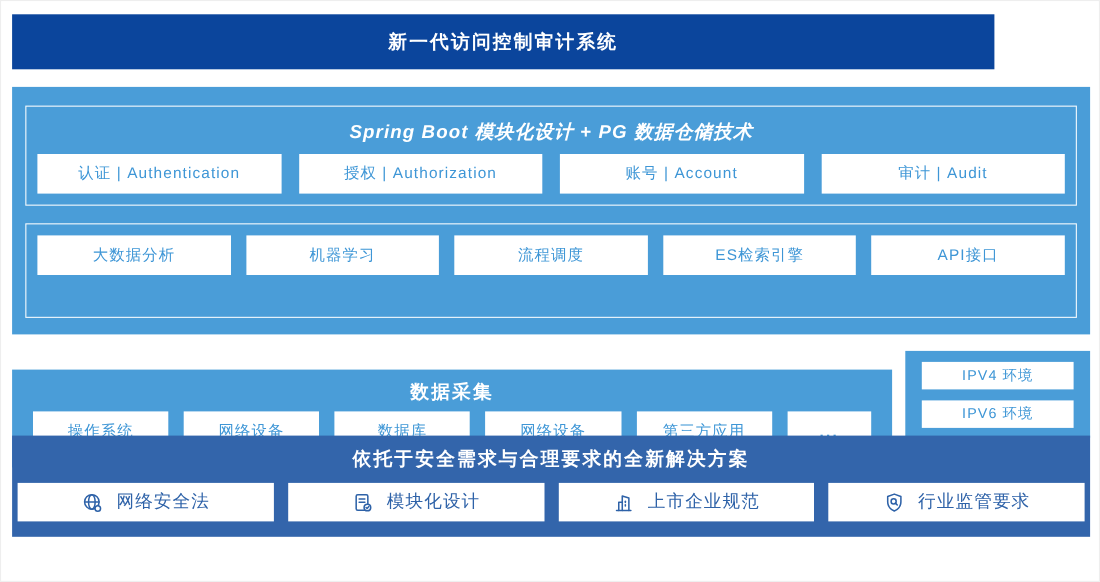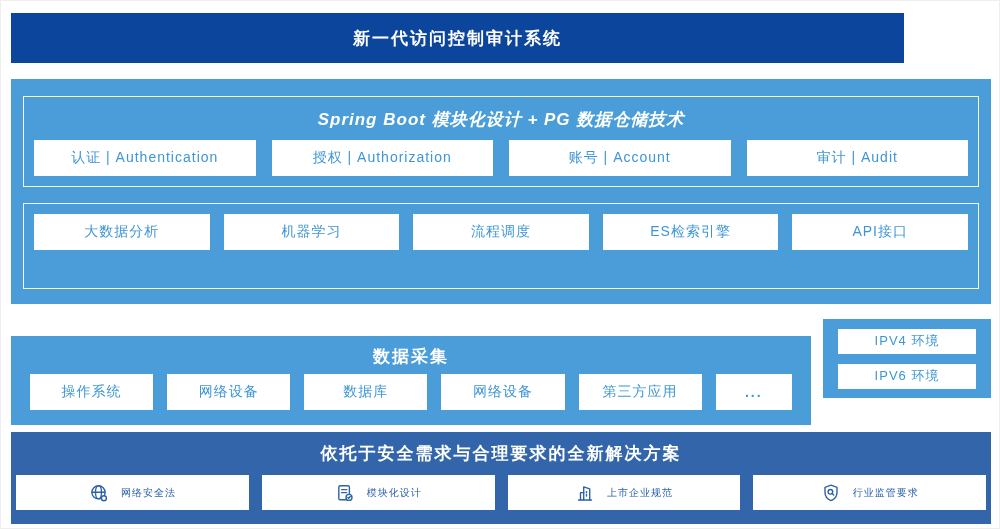--- a/index.html
+++ b/index.html
@@ -33,28 +33,28 @@
                    height:26px; line-height:26px; }
   .row-collect { margin-top:4px; gap:14px; }
   .cell-dots { flex:0.62; letter-spacing:2px; font-weight:bold; }
 
   .env-block { position:absolute; left:822px; top:318px; width:168px; height:79px; background:#4A9DD8;
                display:flex; flex-direction:column; align-items:center; justify-content:center; gap:10px; }
   .env-box { width:138px; height:25px; background:#ffffff; color:#3E96D6; font-size:13px;
              display:flex; align-items:center; justify-content:center; letter-spacing:1px; }
 
   
-  .solution-block { position:absolute; left:10px; top:431px; width:980px; height:92px; background:#3365AB;
+  .solution-block { position:absolute; left:10px; top:395px; width:980px; height:92px; background:#3365AB;
                     padding:8px 5px 14px; }
   .solution-title { text-align:center; color:#ffffff; font-weight:bold; font-size:17px; letter-spacing:2px;
                     height:28px; line-height:28px; }
   .row-solution { margin-top:7px; gap:13px; }
   .sol-box { flex:1; height:35px; background:#ffffff; display:flex; align-items:center; justify-content:center;
              gap:12px; }
-  .sol-label { color:#2E62A8; font-size:10px; letter-spacing:1px; }
+  .sol-label { color:#2E62A8; font-size:16px; letter-spacing:1px; }
   .icon { width:20px; height:20px; display:inline-flex; }
   .icon svg { width:20px; height:20px; }
 </style>
 </head>
 <body>
 
 <div class="page">
 
   <div class="header">
     <span class="header-title">新一代访问控制审计系统</span>

